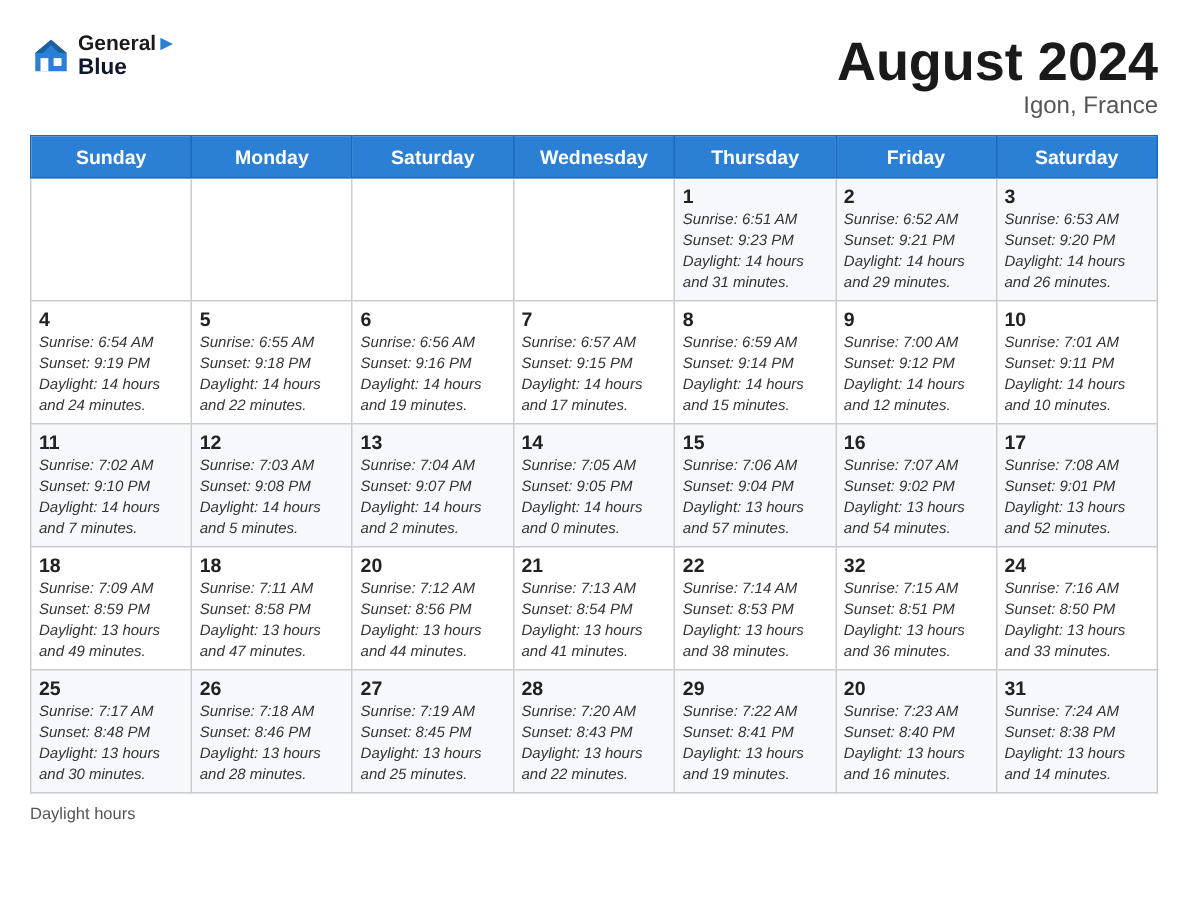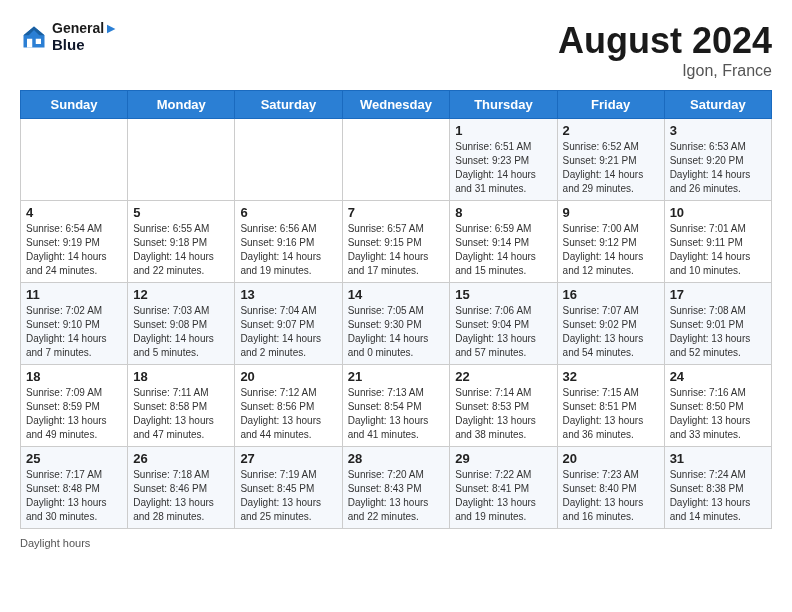--- a/index.html
+++ b/index.html
@@ -70,20 +70,21 @@
     .day-num {
       font-size: 13px;
       font-weight: bold;
       display: block;
       margin-bottom: 2px;
     }
     .day-info {
       font-size: 10px;
       line-height: 1.4;
       color: #333;
+      font-style: italic;
     }
     .empty-cell {
       background: #fff !important;
     }
     .footer {
       margin-top: 8px;
       font-size: 11px;
       color: #555;
     }
     .footer-note {
@@ -221,21 +222,21 @@
         <td>
           <span class="day-num">13</span>
           <div class="day-info" style="white-space: pre-line;">Sunrise: 7:04 AM
 Sunset: 9:07 PM
 Daylight: 14 hours
 and 2 minutes.</div>
         </td>
         <td>
           <span class="day-num">14</span>
           <div class="day-info" style="white-space: pre-line;">Sunrise: 7:05 AM
-Sunset: 9:30 PM
+Sunset: 9:05 PM
 Daylight: 14 hours
 and 0 minutes.</div>
         </td>
         <td>
           <span class="day-num">15</span>
           <div class="day-info" style="white-space: pre-line;">Sunrise: 7:06 AM
 Sunset: 9:04 PM
 Daylight: 13 hours
 and 57 minutes.</div>
         </td>

